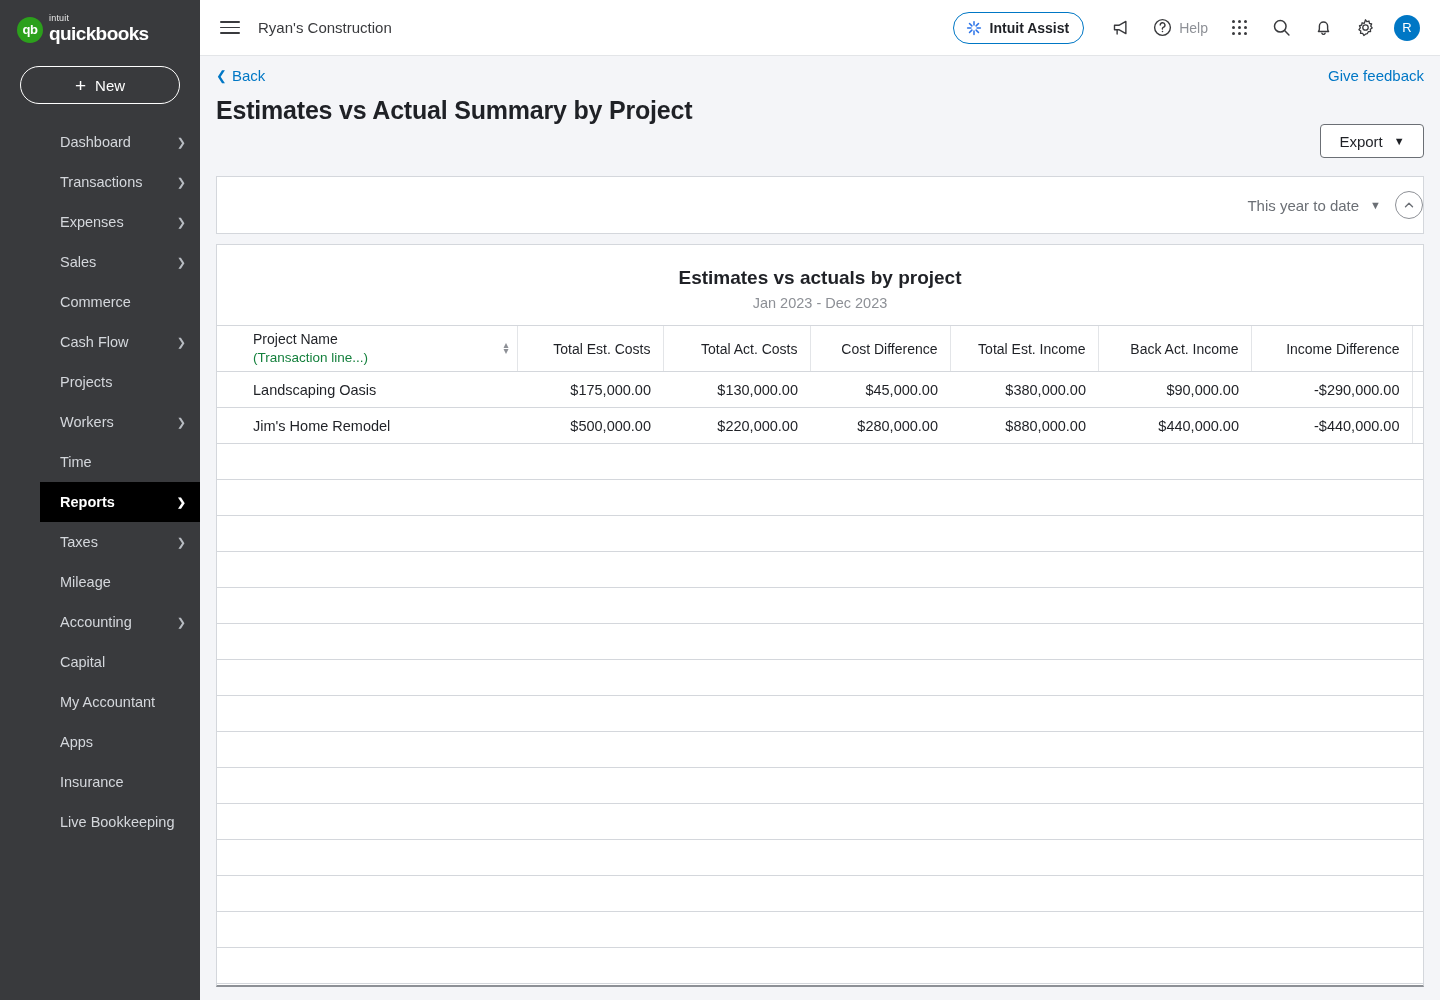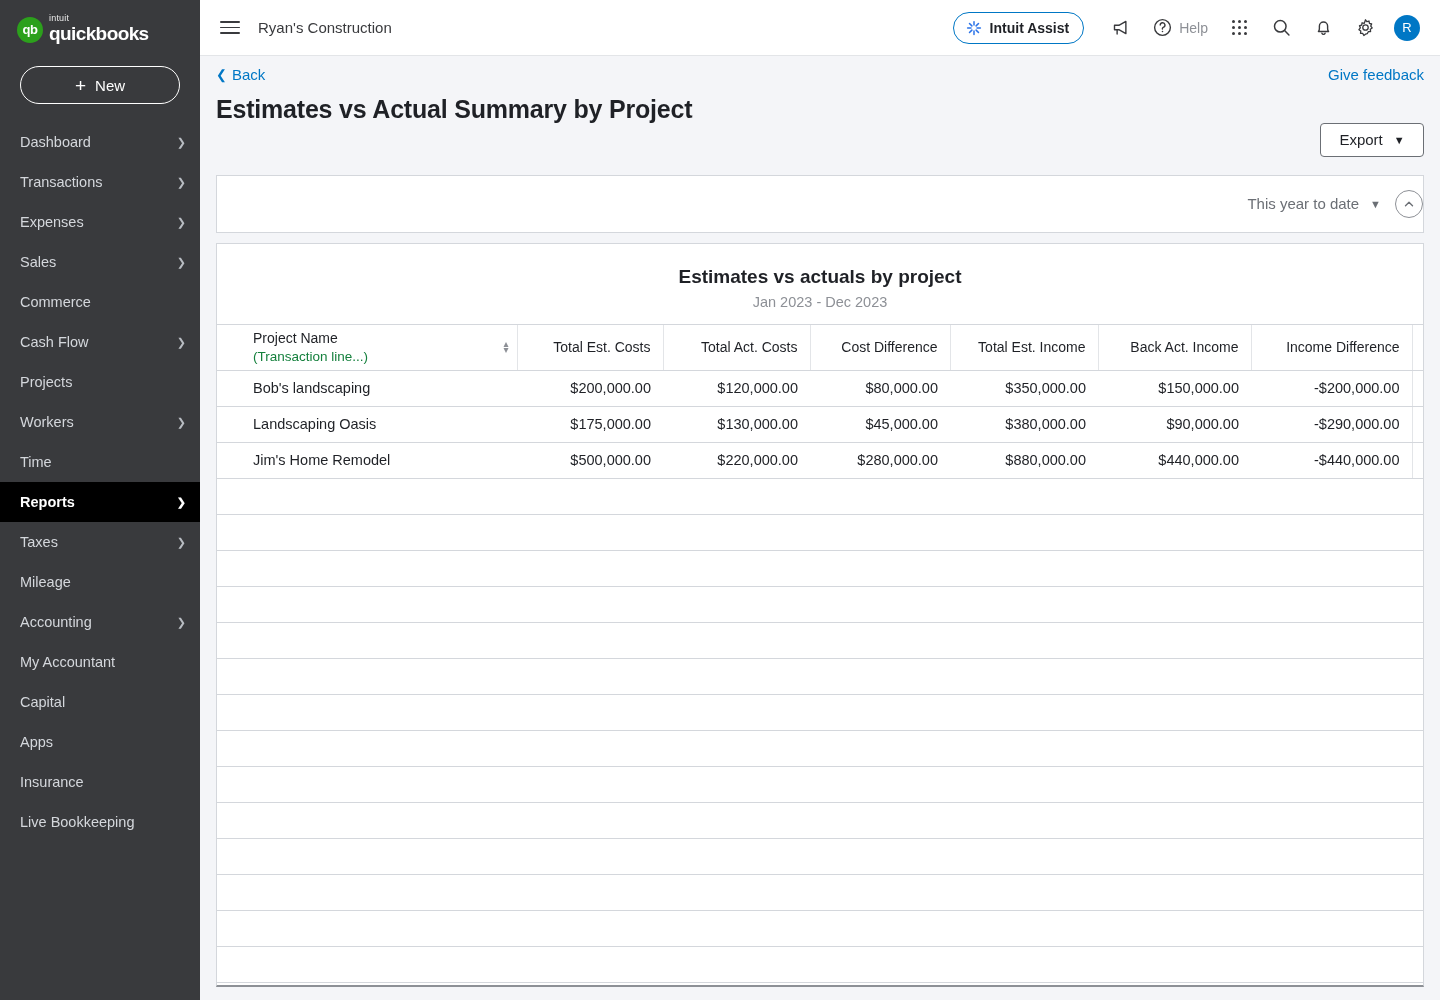--- a/index.html
+++ b/index.html
@@ -44,21 +44,21 @@
     background: transparent;
     color: #fff;
     font-size: 15px;
     font-family: inherit;
     display: flex; align-items: center; justify-content: center; gap: 9px;
     cursor: pointer;
     width: 160px;
   }
   .new-plus { font-size: 19px; line-height: 1; font-weight: 300; }
 
-  .nav { display: flex; flex-direction: column; }
+  .nav { display: flex; flex-direction: column; padding-left: 40px; }
   .nav-item {
     height: 40px;
     display: flex; align-items: center;
     padding: 0 14px 0 20px;
     color: #d4d7dc;
     font-size: 14.5px;
     cursor: pointer;
     justify-content: space-between;
   }
   .nav-item.active {
@@ -255,24 +255,24 @@
           <span class="nav-chev">❯</span>
         </div>
         <div class="nav-item">
           <span>Mileage</span>
         </div>
         <div class="nav-item">
           <span>Accounting</span>
           <span class="nav-chev">❯</span>
         </div>
         <div class="nav-item">
+          <span>Capital</span>
+        </div>
+        <div class="nav-item">
           <span>My Accountant</span>
-        </div>
-        <div class="nav-item">
-          <span>Capital</span>
         </div>
         <div class="nav-item">
           <span>Apps</span>
         </div>
         <div class="nav-item">
           <span>Insurance</span>
         </div>
         <div class="nav-item">
           <span>Live Bookkeeping</span>
         </div>
@@ -428,30 +428,20 @@
                 <th><span>Total Act. Costs</span></th>
                 <th><span>Cost Difference</span></th>
                 <th><span>Total Est. Income</span></th>
                 <th><span>Back Act. Income</span></th>
                 <th><span>Income Difference</span></th>
                 <th class="tail-col"></th>
               </tr>
           </thead>
           <tbody id="body-rows">
               <tr>
-                <td class="col-name">Bob's landscaping</td>
-                <td>$200,000.00</td>
-                <td>$120,000.00</td>
-                <td>$80,000.00</td>
-                <td>$350,000.00</td>
-                <td>$150,000.00</td>
-                <td>-$200,000.00</td>
-                <td class="tail-col"></td>
-              </tr>
-              <tr>
                 <td class="col-name">Landscaping Oasis</td>
                 <td>$175,000.00</td>
                 <td>$130,000.00</td>
                 <td>$45,000.00</td>
                 <td>$380,000.00</td>
                 <td>$90,000.00</td>
                 <td>-$290,000.00</td>
                 <td class="tail-col"></td>
               </tr>
               <tr>

